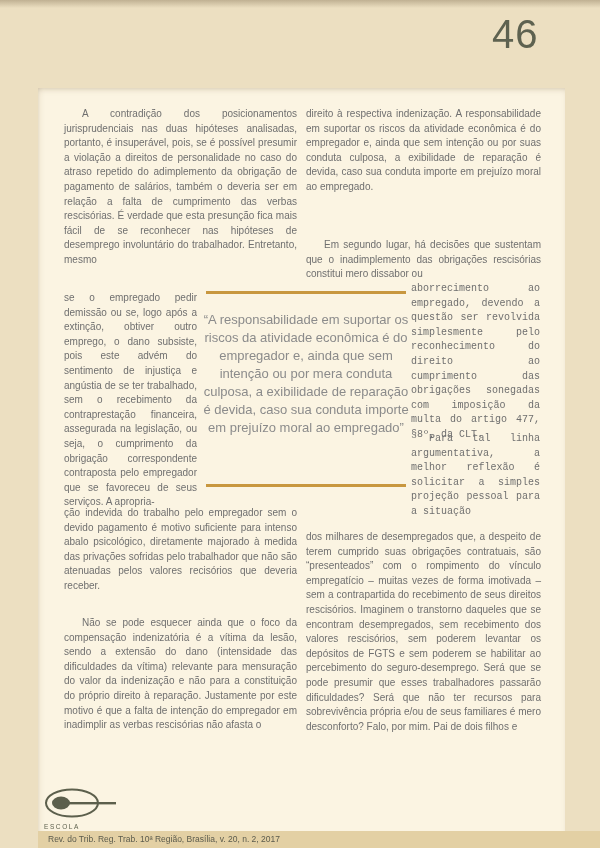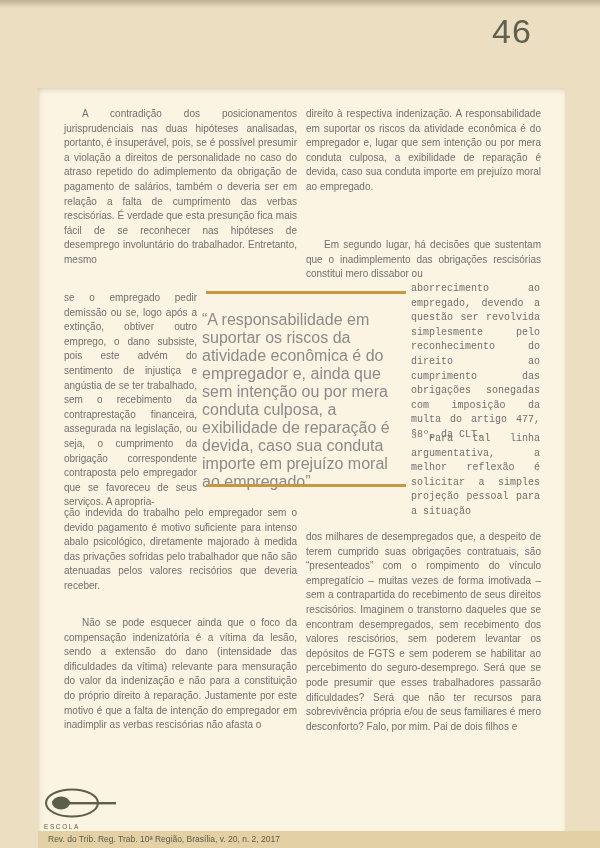--- a/index.html
+++ b/index.html
@@ -10,21 +10,21 @@
     font-family:"Liberation Sans", sans-serif;
     overflow:hidden;
   }
   
   .top-shade {
     position:absolute; left:0; top:0; width:600px; height:8px;
     background:linear-gradient(to bottom, rgba(90,70,40,.30), rgba(90,70,40,0));
   }
   .page-number {
     position:absolute; left:492px; top:12px;
-    font-size:34px; font-weight:400; letter-spacing:1px;
+    font-size:40px; font-weight:400; letter-spacing:1px;
     color:#5e6250;
   }
   .panel {
     position:absolute; left:38px; top:88px; width:527px; height:760px;
     background:#fbf4e2;
     box-shadow: inset 0 4px 7px -4px rgba(120,95,55,.35),
                 inset 4px 0 7px -5px rgba(120,95,55,.25);
   }
   .txt {
     position:absolute;
@@ -48,22 +48,22 @@
   .R3a { top:432px; }
   .R3b { top:530px; }
   .pq-rule {
     position:absolute; left:206px; width:200px; height:3px;
     background:#c8973f;
   }
   .pq-rule.top { top:291px; }
   .pq-rule.bottom { top:484px; }
   .pull-quote {
     position:absolute; left:202px; top:311px; width:208px;
-    font-size:16px; line-height:18px;
-    color:#8b8b8b; text-align:left;
+    font-size:13px; line-height:18px;
+    color:#8b8b8b; text-align:center;
   }
   .logo {
     position:absolute; left:44px; top:787px; width:78px;
     color:#5c5f4c; text-align:left;
   }
   .logo svg { display:block; }
   .logo-label {
     display:block; margin-top:2px;
     font-size:6.5px; letter-spacing:1.6px; color:#5c5f4c;
   }
@@ -83,21 +83,21 @@
 
 <div class="page-number">46</div>
 
 <div class="panel"></div>
 
 <p class="txt colL L1 indent">A contradição dos posicionamentos jurisprudenciais nas duas hipóteses analisadas, portanto, é insuperável, pois, se é possível presumir a violação a direitos de personalidade no caso do atraso repetido do adimplemento da obrigação de pagamento de salários, também o deveria ser em relação a falta de cumprimento das verbas rescisórias. É verdade que esta presunção fica mais fácil de se reconhecer nas hipóteses de desemprego involuntário do trabalhador. Entretanto, mesmo</p>
 <p class="txt colLn L2">se o empregado pedir demissão ou se, logo após a extinção, obtiver outro emprego, o dano subsiste, pois este advém do sentimento de injustiça e angústia de se ter trabalhado, sem o recebimento da contraprestação financeira, assegurada na legislação, ou seja, o cumprimento da obrigação correspondente contraposta pelo empregador que se favoreceu de seus serviços. A apropria-</p>
 <p class="txt colL L3">ção indevida do trabalho pelo empregador sem o devido pagamento é motivo suficiente para intenso abalo psicológico, diretamente majorado à medida das privações sofridas pelo trabalhador que não são atenuadas pelos valores recisórios que deveria receber.</p>
 <p class="txt colL L4 indent">Não se pode esquecer ainda que o foco da compensação indenizatória é a vítima da lesão, sendo a extensão do dano (intensidade das dificuldades da vítima) relevante para mensuração do valor da indenização e não para a constituição do próprio direito à reparação. Justamente por este motivo é que a falta de intenção do empregador em inadimplir as verbas rescisórias não afasta o</p>
 
-<p class="txt colR R1">direito à respectiva indenização. A responsabilidade em suportar os riscos da atividade econômica é do empregador e, lugar que sem intenção ou por mera conduta culposa, a exibilidade de reparação é devida, caso sua conduta importe em prejuízo moral ao empregado.</p>
+<p class="txt colR R1">direito à respectiva indenização. A responsabilidade em suportar os riscos da atividade econômica é do empregador e, ainda que sem intenção ou por suas conduta culposa, a exibilidade de reparação é devida, caso sua conduta importe em prejuízo moral ao empregado.</p>
 <p class="txt colR R2a indent">Em segundo lugar, há decisões que sustentam que o inadimplemento das obrigações rescisórias constitui mero dissabor ou</p>
 <p class="txt colRn R2b">aborrecimento ao empregado, devendo a questão ser revolvida simplesmente pelo reconhecimento do direito ao cumprimento das obrigações sonegadas com imposição da multa do artigo 477, §8º, da CLT.</p>
 <p class="txt colRn R3a indent">Para tal linha argumentativa, a melhor reflexão é solicitar a simples projeção pessoal para a situação</p>
 <p class="txt colR R3b">dos milhares de desempregados que, a despeito de terem cumprido suas obrigações contratuais, são “presenteados” com o rompimento do vínculo empregatício – muitas vezes de forma imotivada – sem a contrapartida do recebimento de seus direitos rescisórios. Imaginem o transtorno daqueles que se encontram desempregados, sem recebimento dos valores rescisórios, sem poderem levantar os depósitos de FGTS e sem poderem se habilitar ao percebimento do seguro-desemprego. Será que se pode presumir que esses trabalhadores passarão dificuldades? Será que não ter recursos para sobrevivência própria e/ou de seus familiares é mero desconforto? Falo, por mim. Pai de dois filhos e</p>
 
 <div class="pq-rule top"></div>
 <div class="pull-quote">“A responsabilidade em suportar os riscos da atividade econômica é do empregador e, ainda que sem intenção ou por mera conduta culposa, a exibilidade de reparação é devida, caso sua conduta importe em prejuízo moral ao empregado”</div>
 <div class="pq-rule bottom"></div>
 
 <div class="logo">

